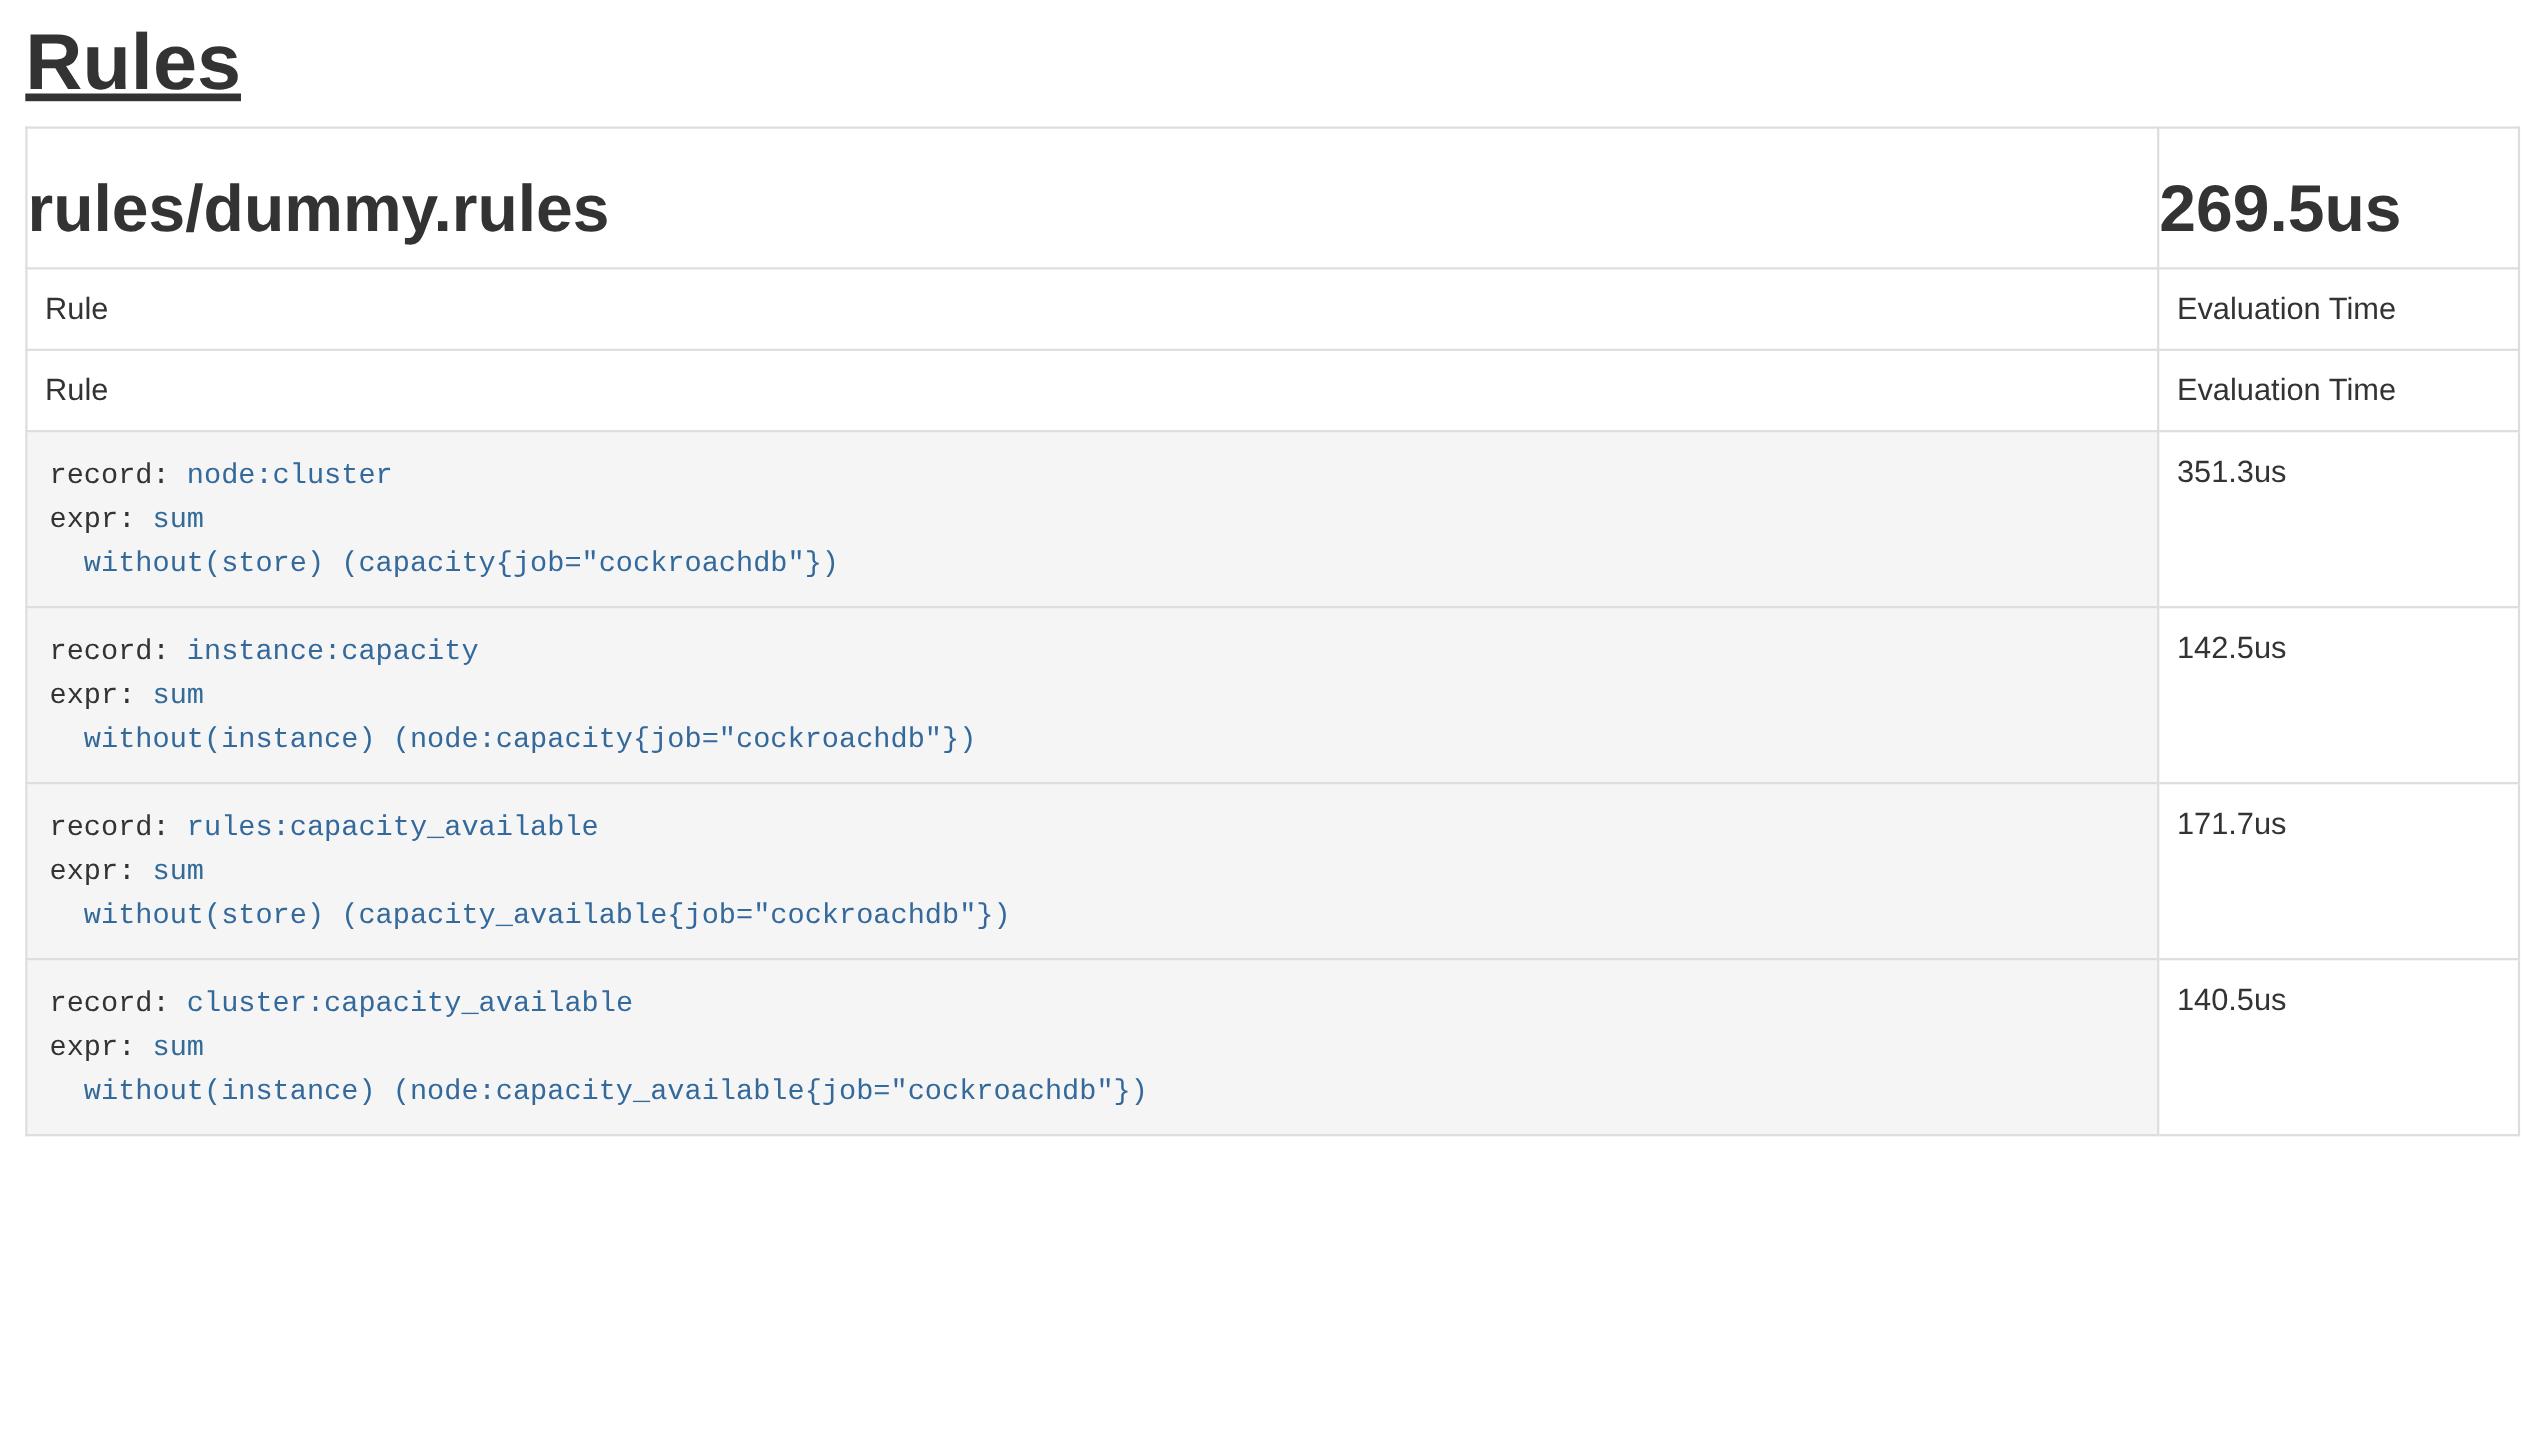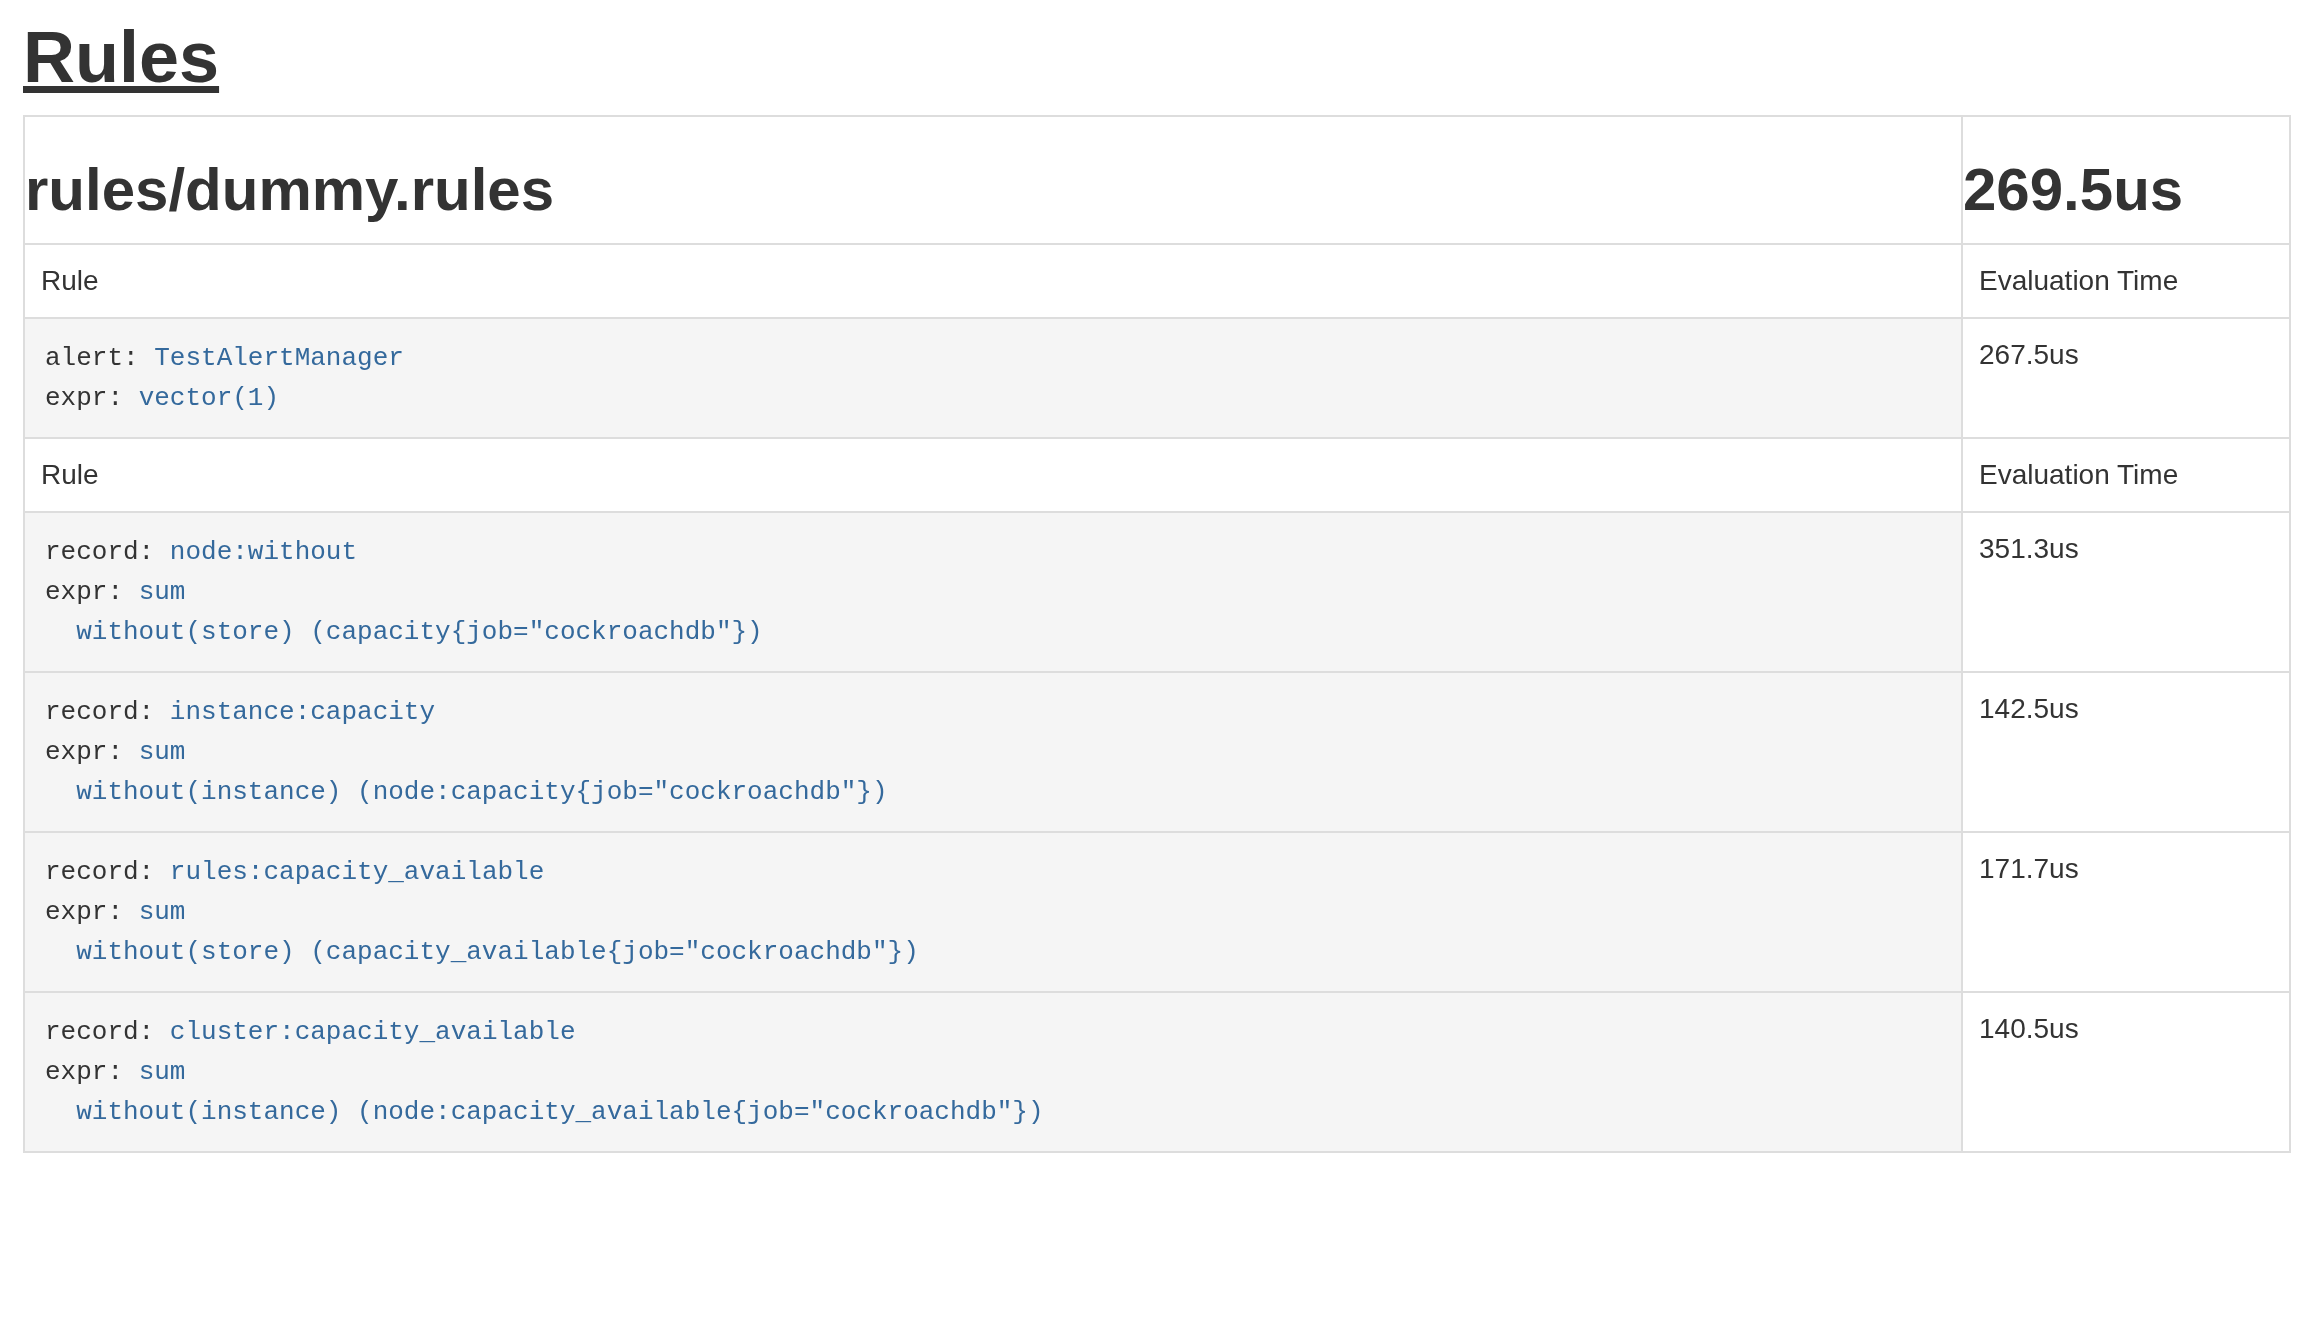--- a/index.html
+++ b/index.html
@@ -105,37 +105,30 @@
         <td class="group-time-cell">
           <h2 class="group-heading">269.5us</h2>
         </td>
       </tr>
 
       <tr>
         <th>Rule</th>
         <th>Evaluation Time</th>
       </tr>
 
-      <tr>
-        <td class="rule-cell">
-            <pre><span class="code-key">alert: </span><a class="code-link" href="#">TestAlertManager</a>
-<span class="code-key">expr: </span><a class="code-link" href="#">vector(1)</a></pre>
-          </td>
-        <td class="eval-cell">267.5us</td>
-      </tr>
 
 
       <tr>
         <th>Rule</th>
         <th>Evaluation Time</th>
       </tr>
 
       <tr>
         <td class="rule-cell">
-            <pre><span class="code-key">record: </span><a class="code-link" href="#">node:without</a>
+            <pre><span class="code-key">record: </span><a class="code-link" href="#">node:cluster</a>
 <span class="code-key">expr: </span><a class="code-link" href="#">sum
   without(store) (capacity{job="cockroachdb"})</a></pre>
           </td>
         <td class="eval-cell">351.3us</td>
       </tr>
 
       <tr>
         <td class="rule-cell">
             <pre><span class="code-key">record: </span><a class="code-link" href="#">instance:capacity</a>
 <span class="code-key">expr: </span><a class="code-link" href="#">sum

